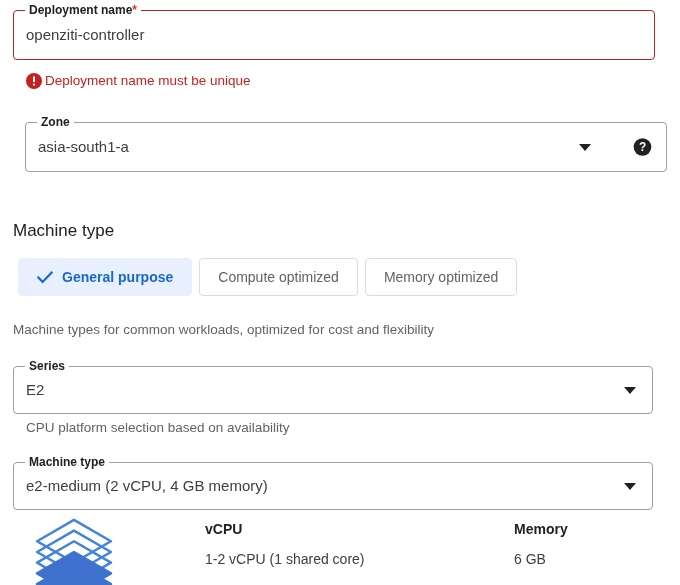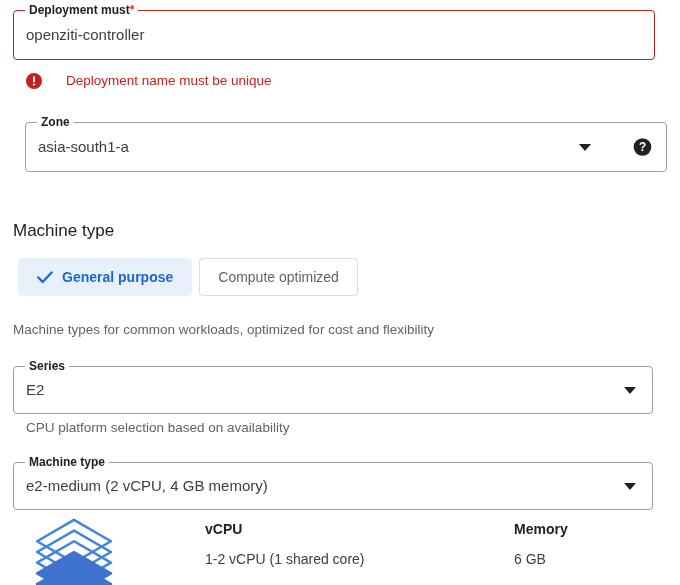--- a/index.html
+++ b/index.html
@@ -74,21 +74,21 @@
     transform: translateY(-50%);
     width: 19px;
     height: 19px;
   }
 
   
   .error-row {
     position: absolute;
     display: flex;
     align-items: center;
-    gap: 24px;
+    gap: 3px;
     text-align: center;
   }
   .error-icon { width: 16px; height: 16px; flex: 0 0 auto; }
   .error-text {
     font-size: 13.5px;
     line-height: 16px;
     color: #c5221f;
     white-space: nowrap;
   }
 
@@ -158,21 +158,21 @@
     line-height: 18px;
     color: #3c4043;
     white-space: nowrap;
   }
 </style>
 </head>
 <body>
 
 <div class="field error" style="left:13px; top:10px; width:642px; height:50px;">
   <span class="field-label">
-    <span>Deployment must</span><span class="req-star">*</span>
+    <span>Deployment name</span><span class="req-star">*</span>
   </span>
   <span class="field-value">openziti-controller</span>
 </div>
 
 <div class="error-row" style="left:26px; top:73px;">
   <span class="error-icon">
     <svg viewBox="0 0 16 16" width="16" height="16" aria-hidden="true">
       <circle cx="8" cy="8" r="8" fill="#c5221f"></circle>
       <rect x="7" y="3.2" width="2" height="6" rx="1" fill="#ffffff"></rect>
       <circle cx="8" cy="11.6" r="1.15" fill="#ffffff"></circle>
@@ -199,20 +199,23 @@
   <div class="toggle-btn selected">
     <span class="check-icon">
       <svg viewBox="0 0 16 13" width="16" height="13" aria-hidden="true">
         <path d="M1.3 6.6 L5.6 10.9 L14.6 1.6" stroke="#1967d2" stroke-width="2.2" fill="none" stroke-linecap="square"></path>
       </svg>
     </span>
     <span>General purpose</span>
   </div>
   <div class="toggle-btn">
     <span>Compute optimized</span>
+  </div>
+  <div class="toggle-btn">
+    <span>Memory optimized</span>
   </div>
 </div>
 
 <div class="helper-text" style="left:13px; top:321px;">Machine types for common workloads, optimized for cost and flexibility</div>
 
 <div class="field" style="left:13px; top:366px; width:640px; height:48px;">
   <span class="field-label">Series</span>
   <span class="field-value">E2</span>
   <span class="caret" style="right:16px;"></span>
 </div>

